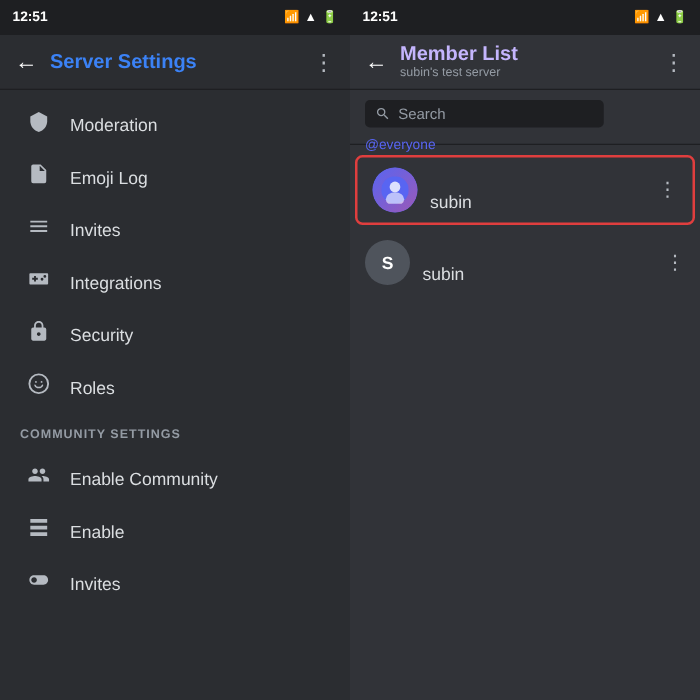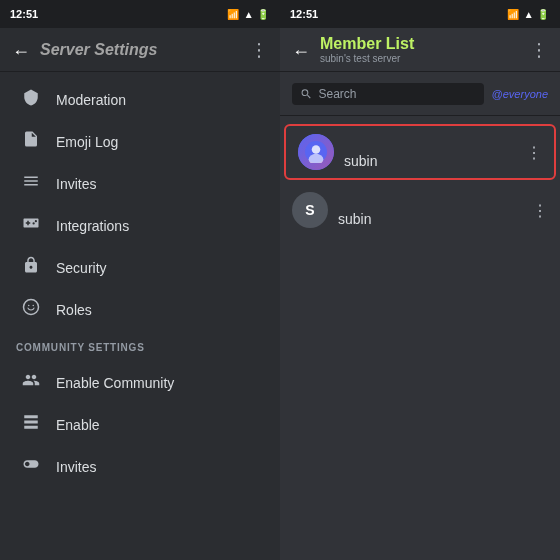--- a/index.html
+++ b/index.html
@@ -52,25 +52,24 @@
       border-bottom: 1px solid #1e1f22;
       flex-shrink: 0;
     }
     .back-btn {
       color: #fff;
       font-size: 18px;
       margin-right: 10px;
       cursor: pointer;
     }
     .panel-title {
-      color: #a3a3a3;
+      color: #3b82f6;
       font-size: 16px;
       font-weight: 600;
       flex: 1;
-      font-style: italic;
     }
     .more-btn {
       color: #b5bac1;
       font-size: 18px;
       cursor: pointer;
     }
 
     .settings-list {
       flex: 1;
       overflow-y: auto;
@@ -132,37 +131,38 @@
       display: flex;
       align-items: center;
       padding: 0 12px;
       border-bottom: 1px solid #1e1f22;
       flex-shrink: 0;
     }
     .right-title-area {
       flex: 1;
     }
     .right-title {
-      color: #bef264;
+      color: #c4b5fd;
       font-size: 16px;
       font-weight: 700;
     }
     .right-subtitle {
       color: #949ba4;
       font-size: 10px;
     }
 
     .search-bar {
       height: 44px;
       padding: 8px 12px;
       display: flex;
-      align-items: center;
+      align-items: flex-start;
       gap: 8px;
       border-bottom: 1px solid #1e1f22;
       flex-shrink: 0;
+      flex-direction: column;
     }
     .search-input-wrap {
       flex: 1;
       background: #1e1f22;
       border-radius: 4px;
       display: flex;
       align-items: center;
       padding: 4px 8px;
       gap: 6px;
     }
@@ -173,21 +173,20 @@
       color: #dbdee1;
       font-size: 12px;
       width: 100%;
     }
     .search-input::placeholder { color: #949ba4; }
     .everyone-tag {
       color: #5865f2;
       font-size: 11px;
       font-weight: 500;
       white-space: nowrap;
-      font-style: italic;
     }
 
     .member-list {
       flex: 1;
       overflow-y: auto;
       padding: 8px 0;
     }
     .member-item {
       display: flex;
       align-items: center;

